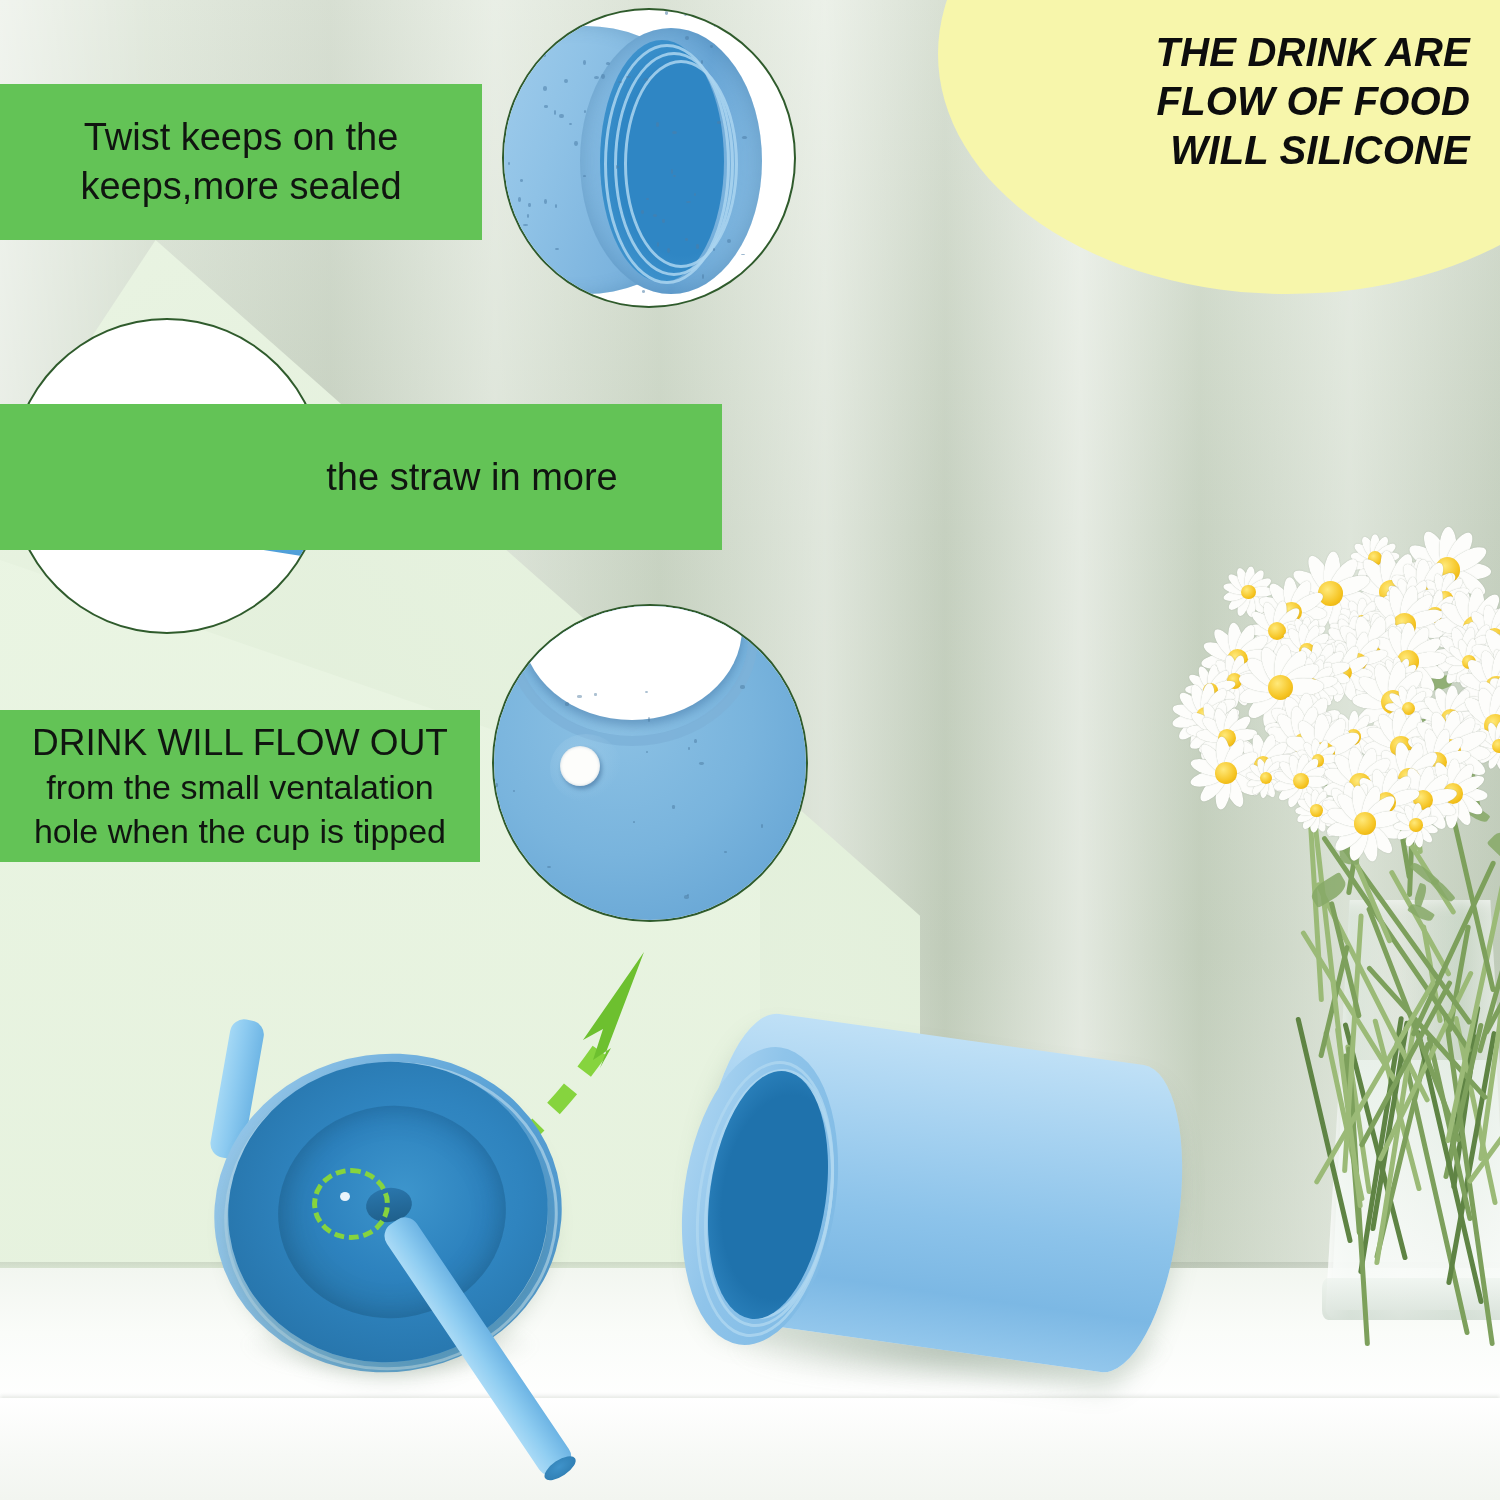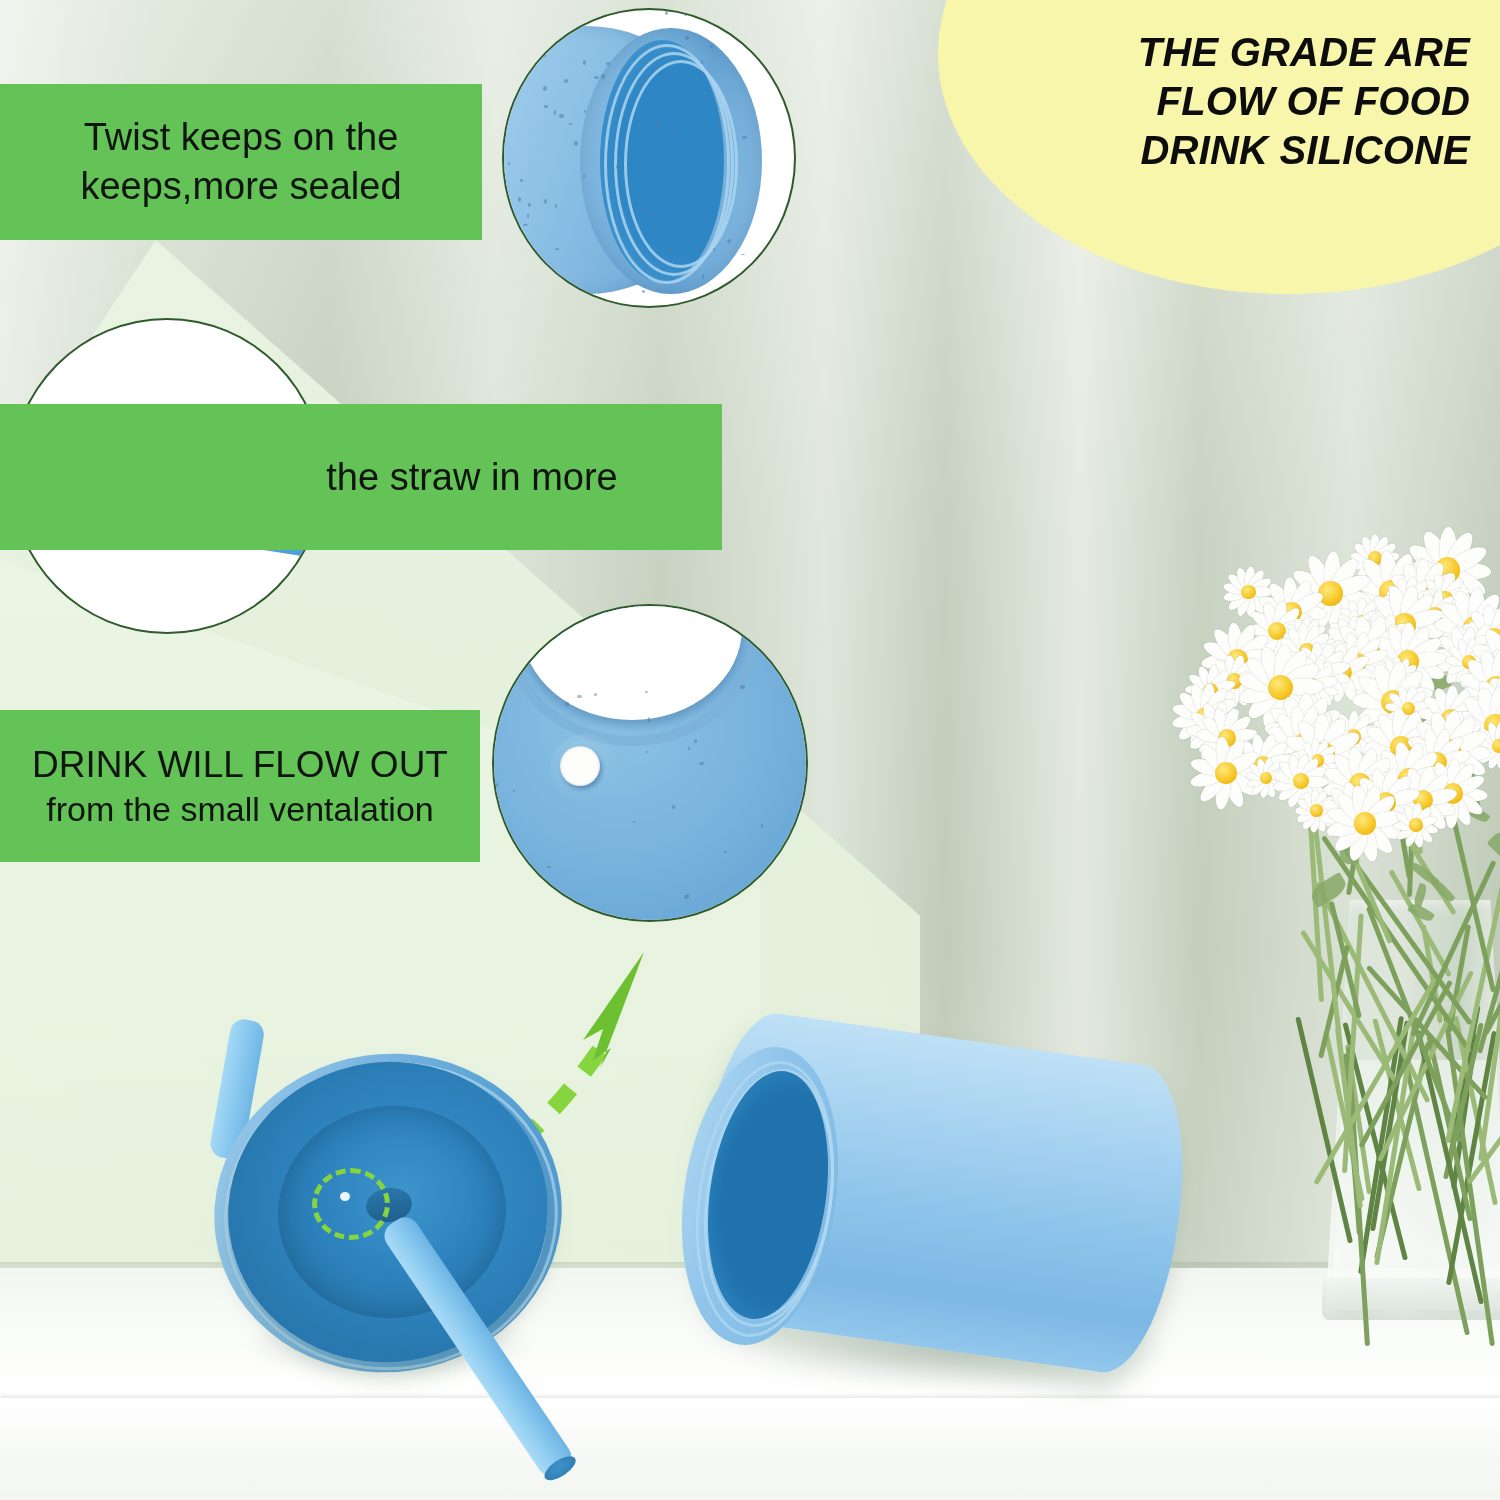--- a/index.html
+++ b/index.html
@@ -1521,23 +1521,23 @@
           <i style="transform: rotate(275.562deg) translateX(11.5244px);"></i>
           <i style="transform: rotate(308.29deg) translateX(11.5244px);"></i>
           <i style="transform: rotate(341.017deg) translateX(11.5244px);"></i>
           <b></b>
         </div>
       </div>
   </div>
 
   <div class="yellow-oval"></div>
   <div class="yellow-text">
-    <div>THE GRADE ARE</div>
+    <div>THE DRINK ARE</div>
     <div>FLOW OF FOOD</div>
-    <div>DRINK SILICONE</div>
+    <div>WILL SILICONE</div>
   </div>
 
   <div class="inset" id="inset-cover">
     <div class="lid-outer"></div>
     <div class="lid-rim"></div>
     <div class="lid-bore"></div>
     <div class="thread" style="left:100px;top:34px;width:120px;height:234px;"></div>
     <div class="thread" style="left:110px;top:42px;width:114px;height:218px;"></div>
     <div class="thread" style="left:120px;top:50px;width:108px;height:202px;"></div>
     <div id="cover-specks">
@@ -1698,16 +1698,17 @@
   <div class="banner" id="banner-2">
     <div class="inner" style="padding-left:230px;">
       <div>the straw in more</div>
     </div>
   </div>
 
   <div class="banner" id="banner-3">
     <div class="inner">
       <div class="b3-l1">DRINK WILL FLOW OUT</div>
       <div class="b3-l2">from the small ventalation</div>
+      <div class="b3-l3">hole when the cup is tipped</div>
     </div>
   </div>
 
 </div>
 
 </body></html>

